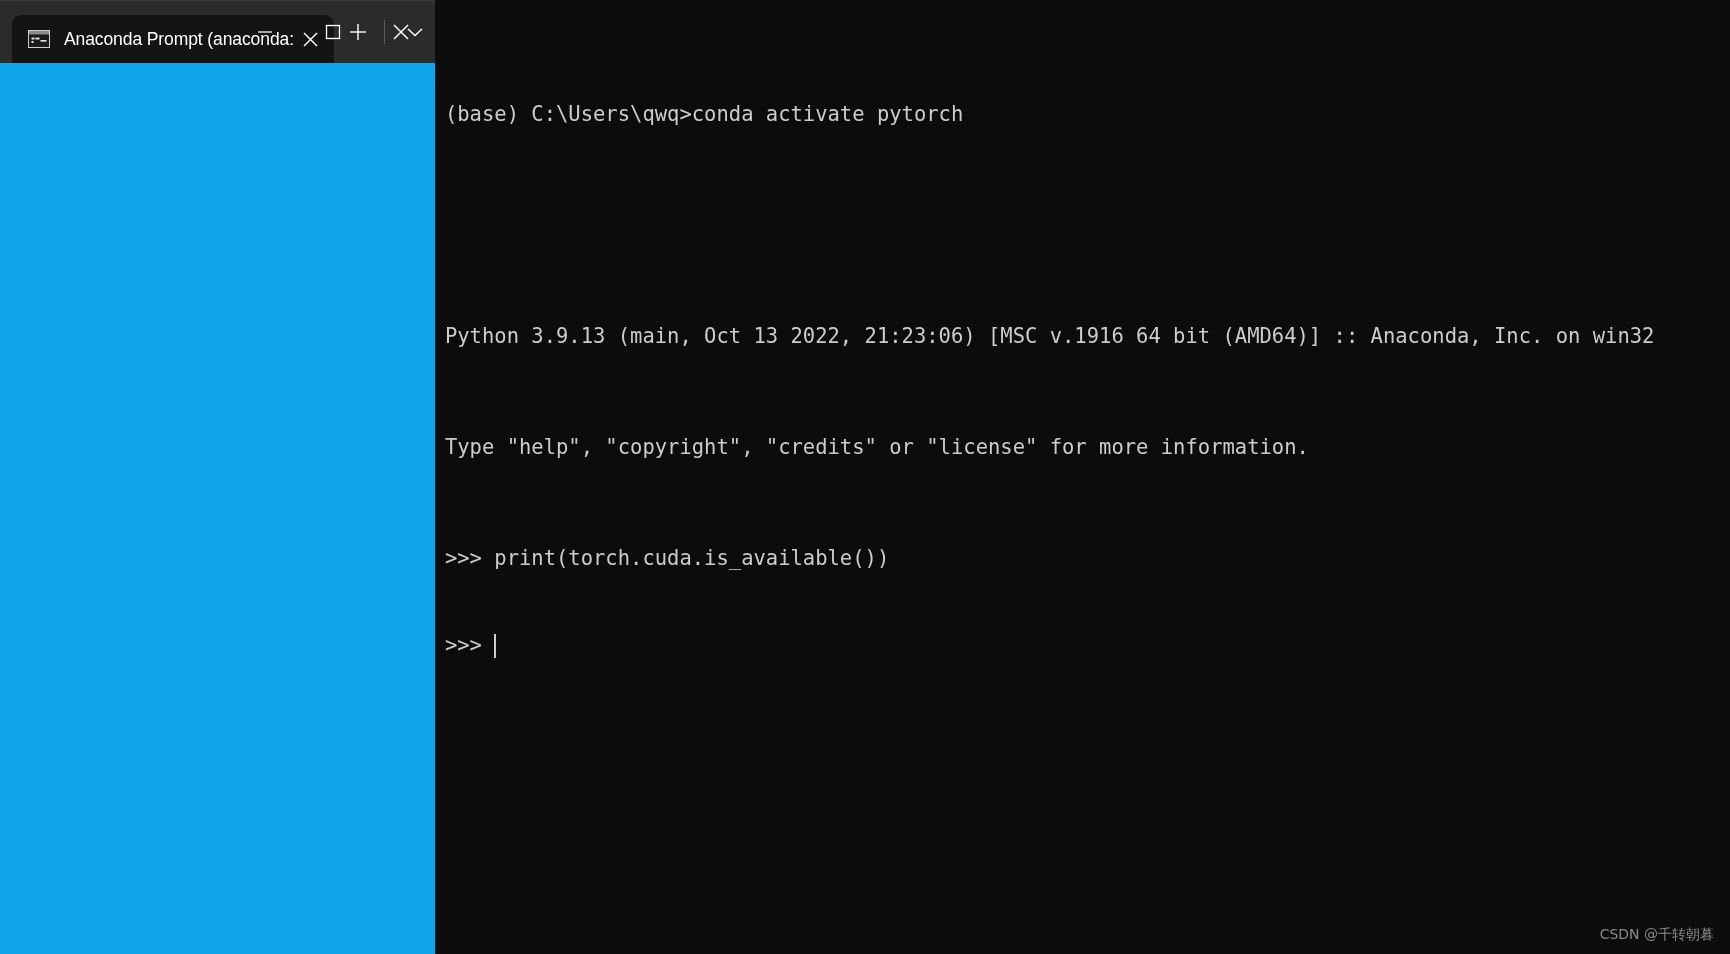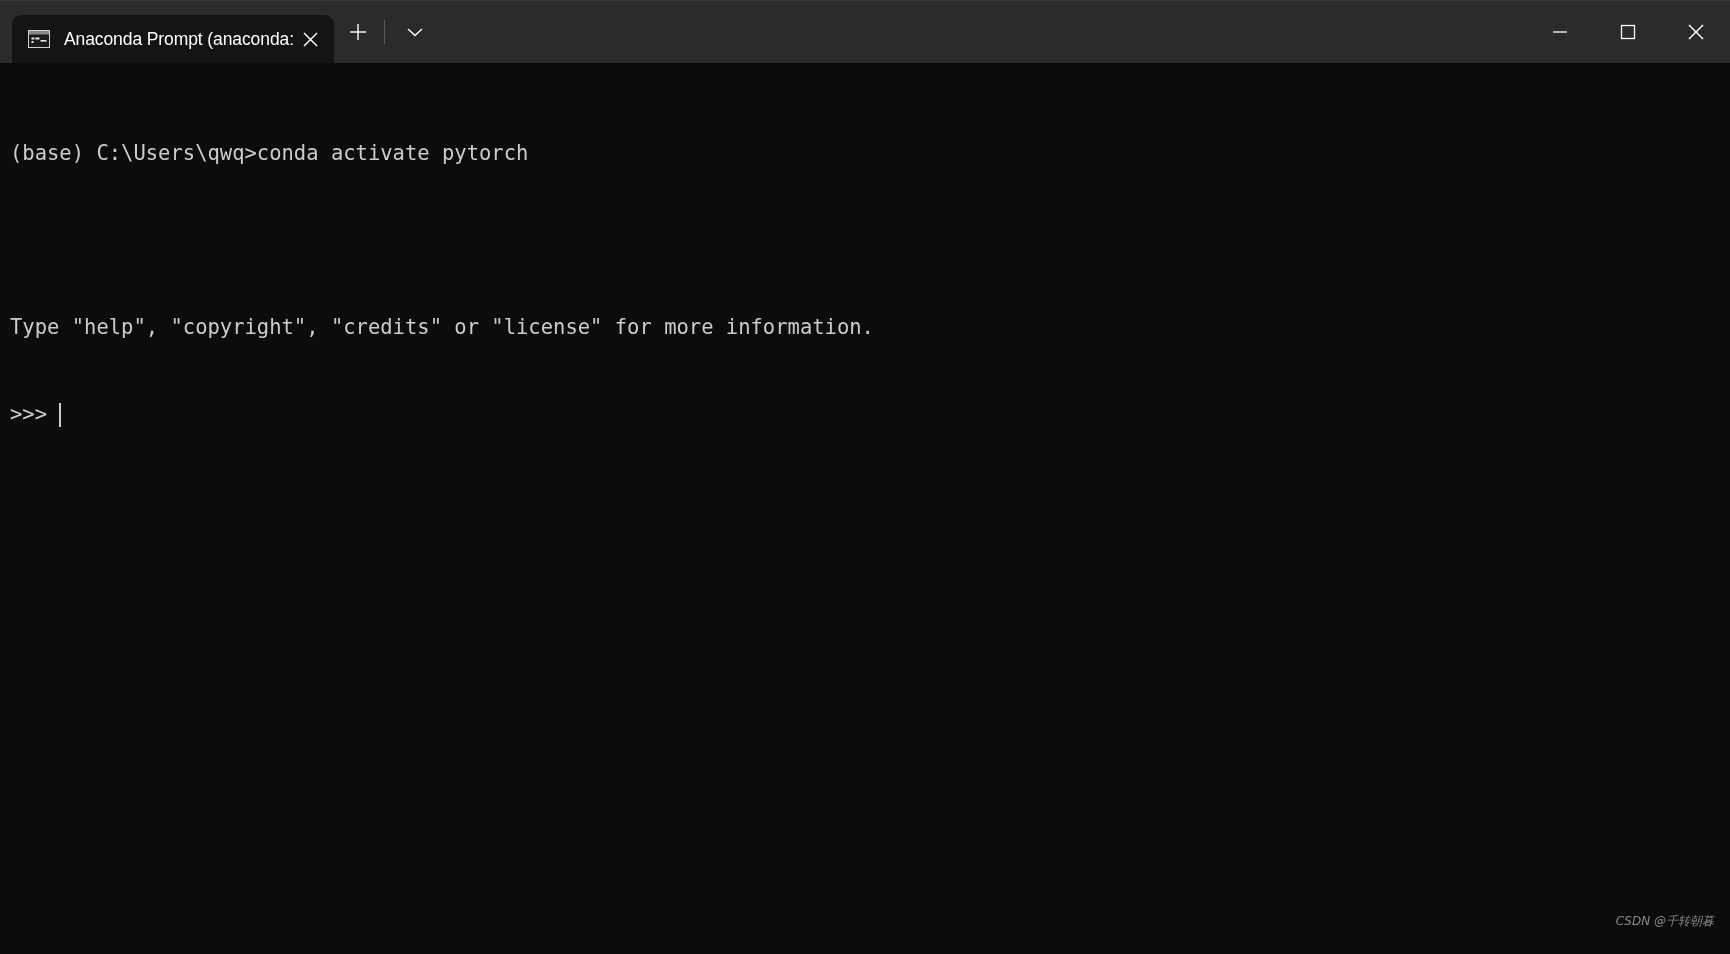--- a/index.html
+++ b/index.html
@@ -13,23 +13,21 @@
     overflow: hidden;
     font-family: "Liberation Sans", sans-serif;
     position: relative;
   }
 
   
   .window {
     position: absolute;
     inset: 0;
     display: flex;
-    flex-direction: column;
     background: #0ea5e9;
-    border-radius: 24px;
   }
 
   .titlebar {
     height: 62px;
     background: #2b2b2b;
     display: flex;
     align-items: flex-end;
     position: relative;
     flex: 0 0 auto;
     border-top: 1px solid #3a3a3a;
@@ -137,44 +135,43 @@
   }
 
   .term-lines {
     font-family: "DejaVu Sans Mono", monospace;
     font-size: 20.5px;
     line-height: 29px;
     color: #cccccc;
     white-space: pre;
   }
 
-  .line { height: 29px; }
+  .line { height: 29px; margin-top: 24px; }
   .line.blank { color: transparent; }
 
   .cursor-line {
     display: flex;
     align-items: center;
     height: 29px;
   }
   .caret {
     display: inline-block;
     width: 2px;
     height: 24px;
     background: #cccccc;
     margin-left: 12px;
   }
 
   .watermark {
     position: absolute;
     right: 16px;
-    bottom: 24px;
+    bottom: 10px;
     color: #8a8a8a;
-    font-size: 12px;
+    font-size: 14px;
     font-family: "DejaVu Sans", sans-serif;
-    font-style: italic;
   }
 </style>
 </head>
 <body>
 
 <div class="window">
 
   <div class="titlebar">
 
     <div class="tabstrip">
@@ -234,21 +231,23 @@
         </svg>
       </span>
     </div>
 
   </div>
 
   <div class="term">
     <div class="term-lines">
       <div class="line">(base) C:\Users\qwq&gt;conda activate pytorch</div>
       <div class="line blank">&nbsp;</div>
+      <div class="line">Python 3.9.13 (main, Oct 13 2022, 21:23:06) [MSC v.1916 64 bit (AMD64)] :: Anaconda, Inc. on win32</div>
       <div class="line">Type "help", "copyright", "credits" or "license" for more information.</div>
+      <div class="line">&gt;&gt;&gt; print(torch.cuda.is_available())</div>
       <div class="cursor-line">
         <span>&gt;&gt;&gt;</span>
         <span class="caret"></span>
       </div>
     </div>
 
     <div class="watermark">CSDN @千转朝暮</div>
   </div>
 
 </div>

